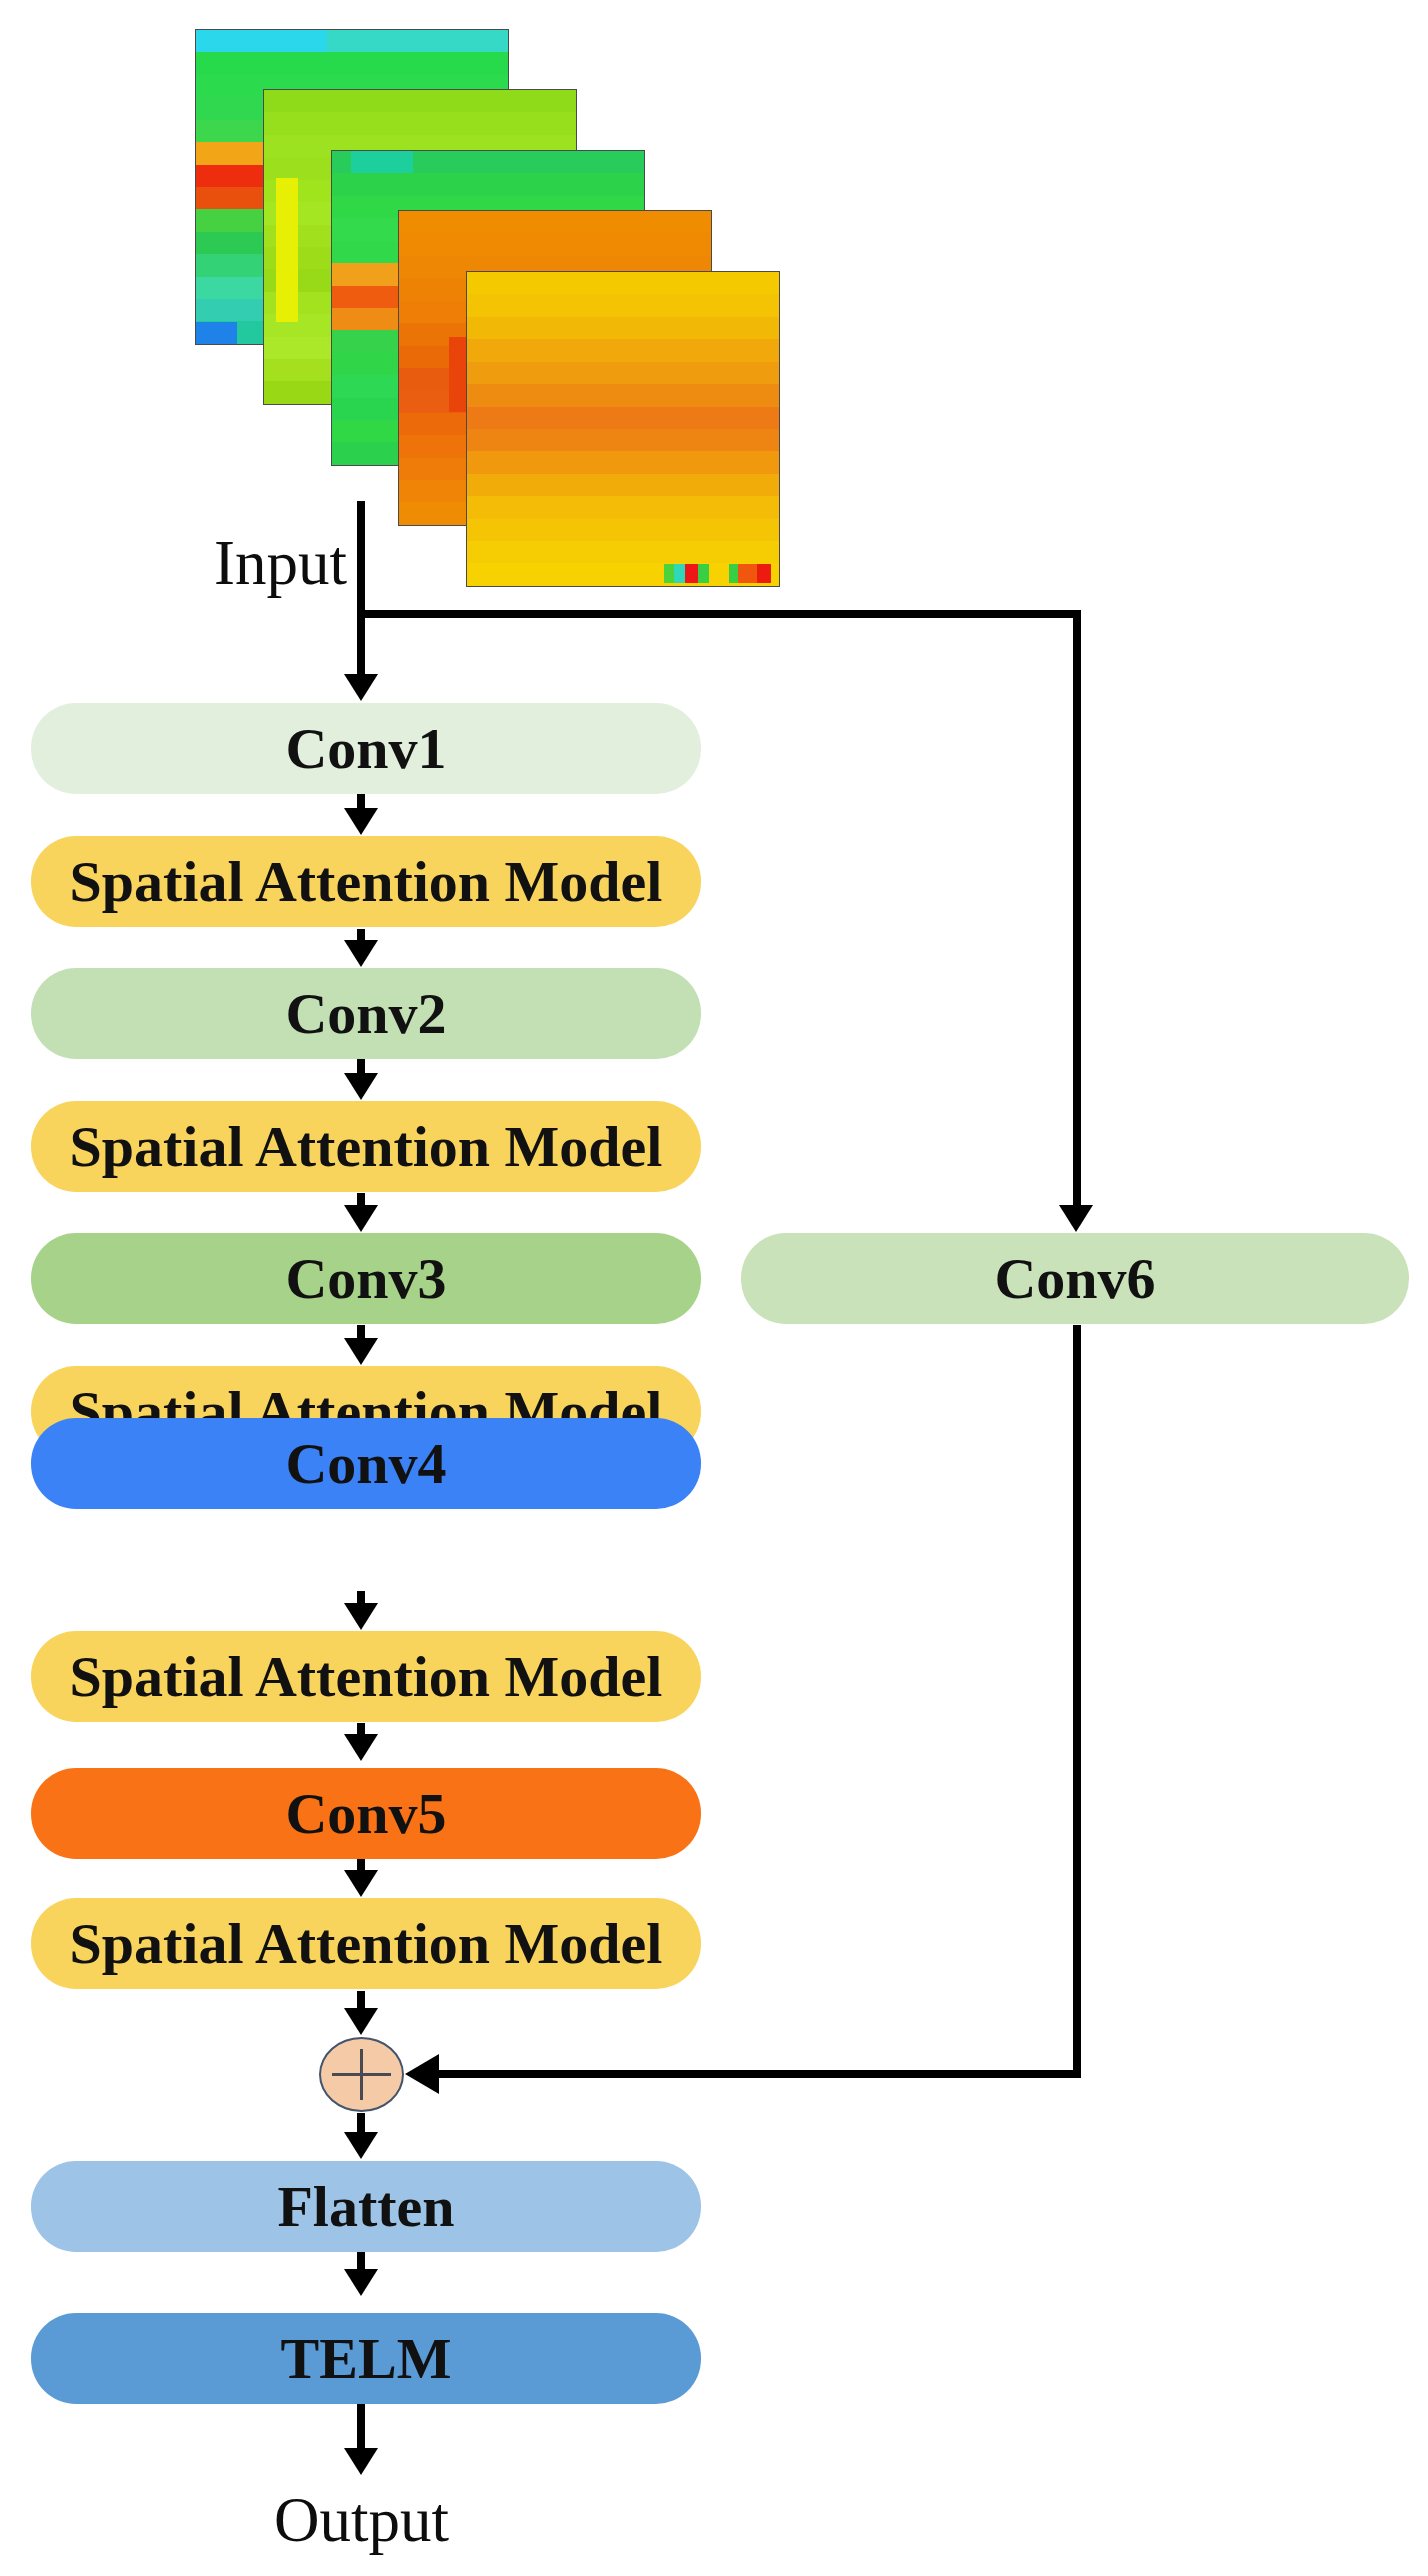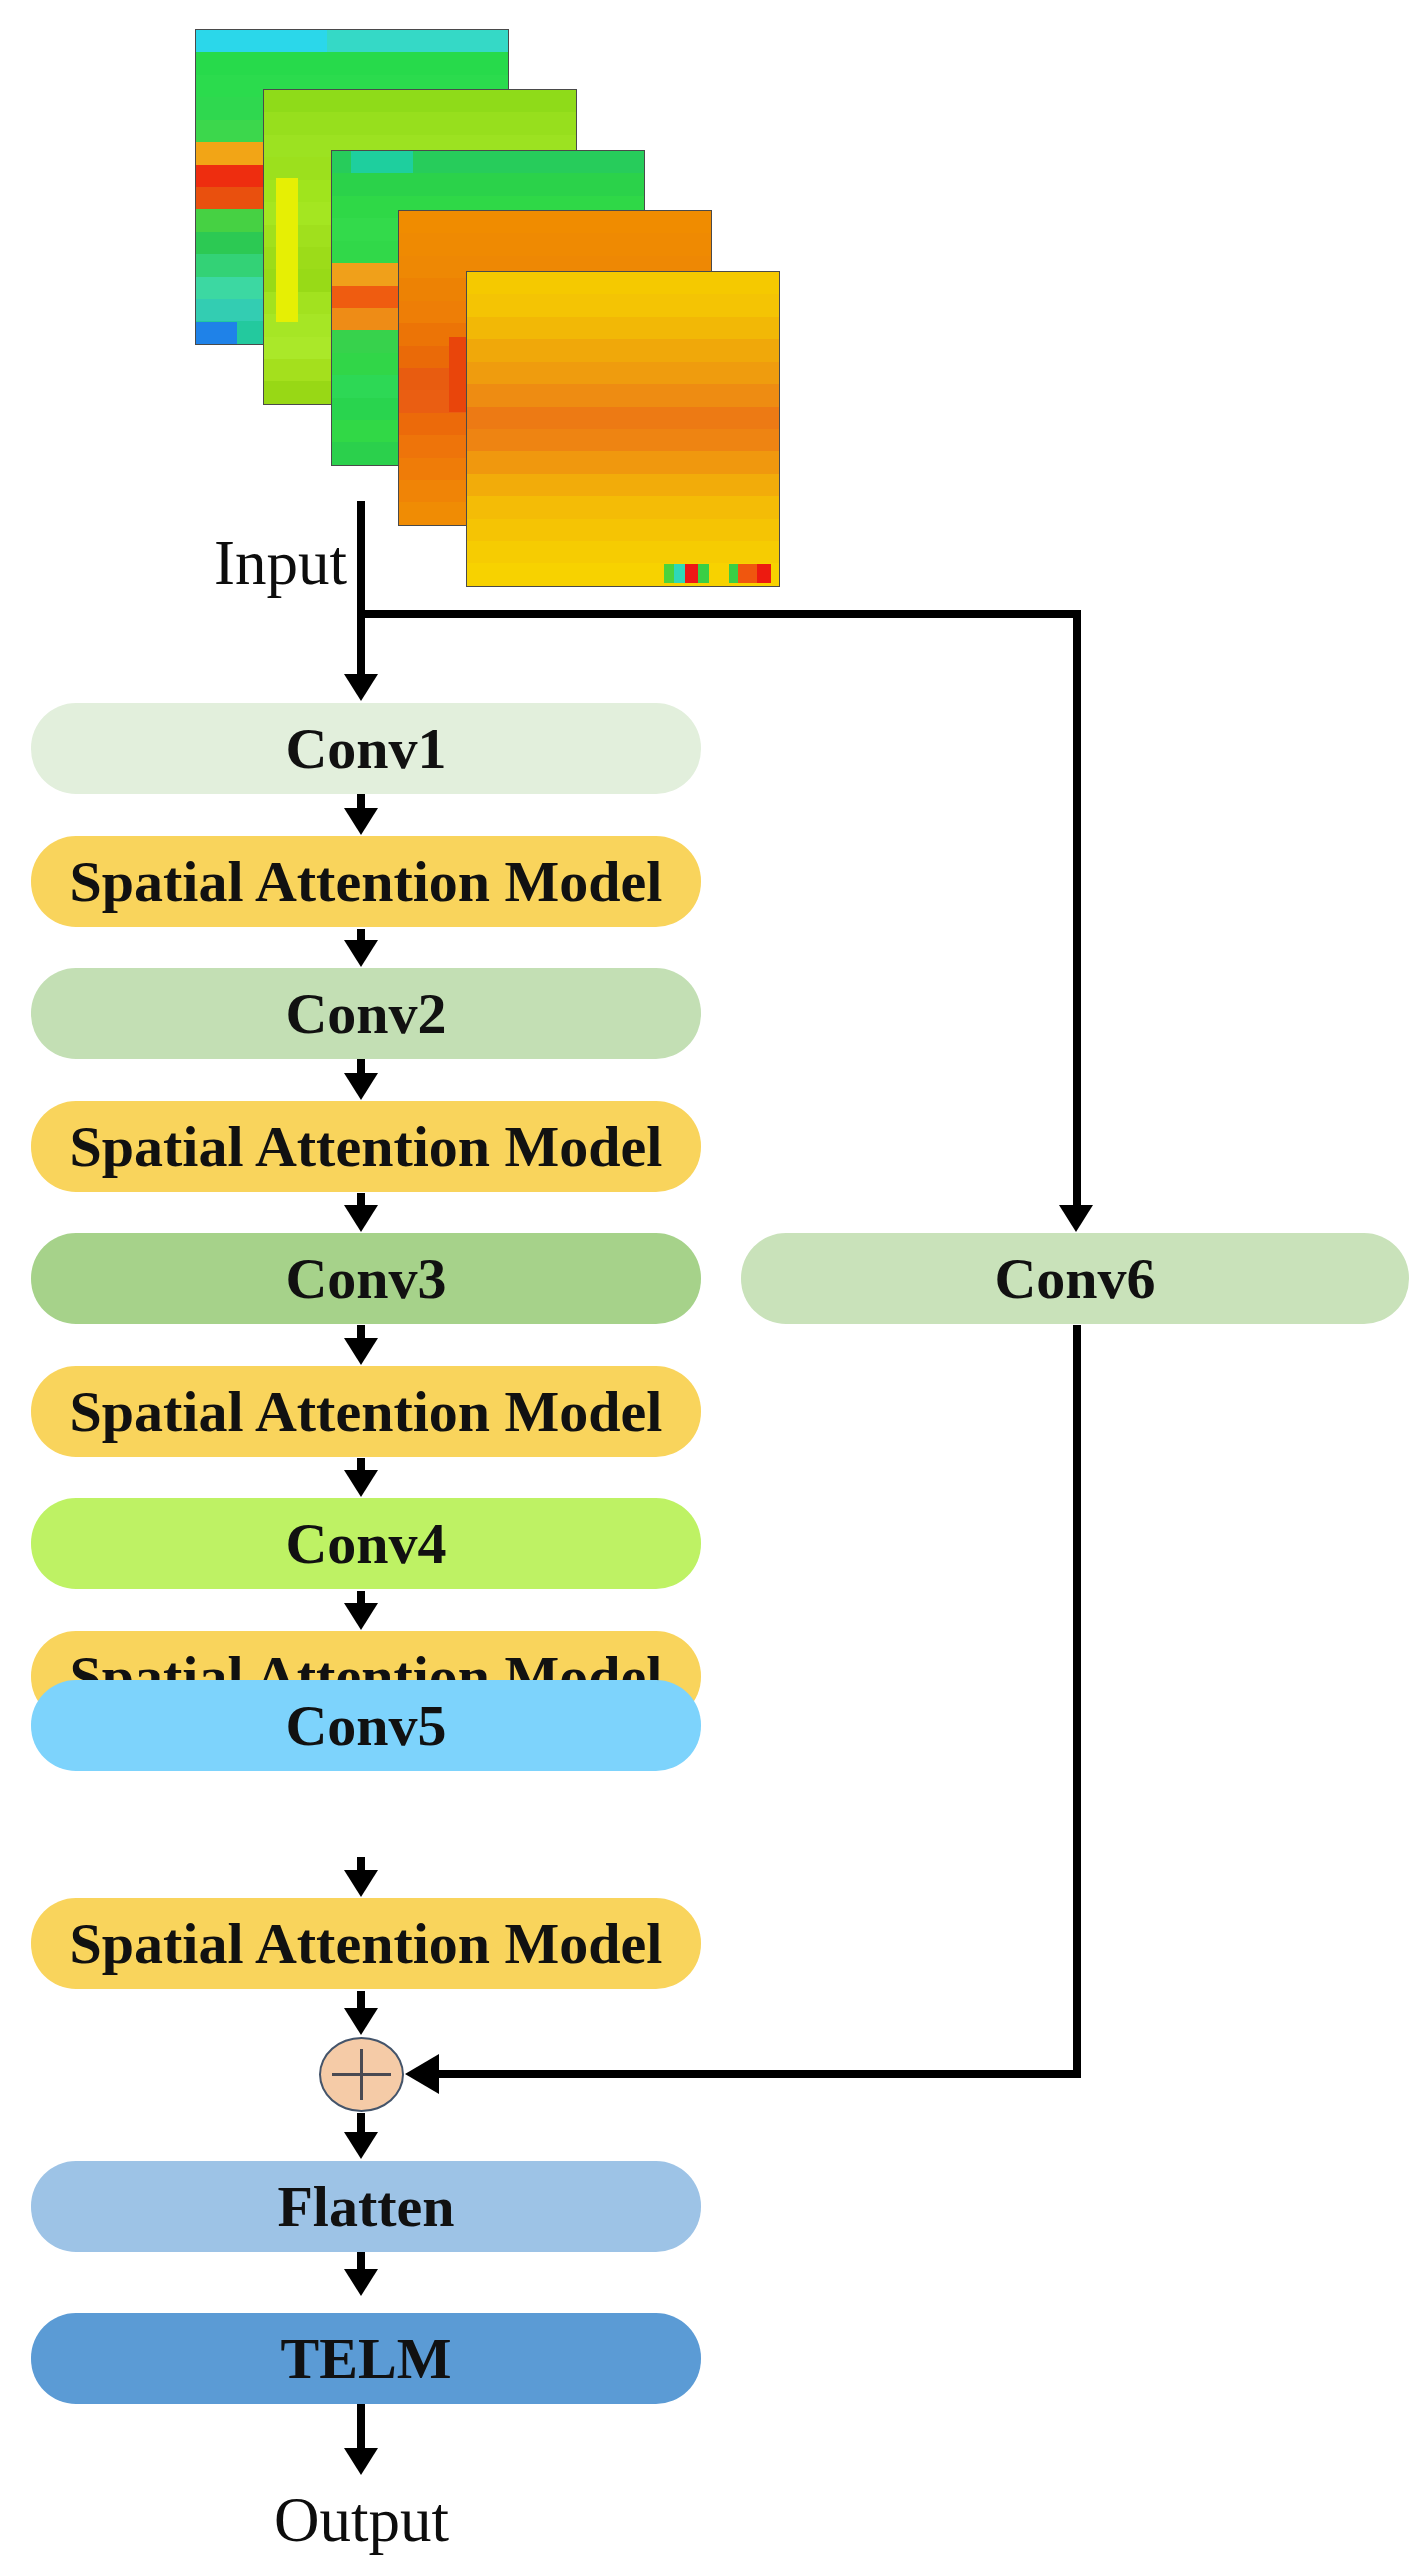--- a/index.html
+++ b/index.html
@@ -168,23 +168,23 @@
   <div class="line" style="left:1073px;top:1325px;width:8.1px;height:753px;"></div>
   <div class="line" style="left:437px;top:2070px;width:644px;height:8.1px;"></div>
   <div class="head-left" style="left:405px;top:2054px;"></div>
 
   <div class="pill" style="top: 703px; background: rgb(226, 239, 220);">Conv1</div>
   <div class="pill" style="top: 836px; background: rgb(249, 212, 92);">Spatial Attention Model</div>
   <div class="pill" style="top: 968px; background: rgb(195, 223, 180);">Conv2</div>
   <div class="pill" style="top: 1101px; background: rgb(249, 212, 92);">Spatial Attention Model</div>
   <div class="pill" style="top: 1233px; background: rgb(166, 210, 138);">Conv3</div>
   <div class="pill" style="top: 1366px; background: rgb(249, 212, 92);">Spatial Attention Model</div>
-  <div class="pill" style="top: 1498px; background: #bef264;">Conv4</div>
+  <div class="pill" style="top: 1418px; background: #3b82f6;">Conv4</div>
   <div class="pill" style="top: 1631px; background: rgb(249, 212, 92);">Spatial Attention Model</div>
-  <div class="pill" style="top: 1680px; background: #7dd3fc;">Conv5</div>
+  <div class="pill" style="top: 1768px; background: #f97316;">Conv5</div>
   <div class="pill" style="top: 1898px; background: rgb(249, 212, 92);">Spatial Attention Model</div>
 
   <div class="pill pill-side" style="top: 1233px; background: rgb(201, 226, 186);">Conv6</div>
 
   <div class="op-circle" style="background: rgb(245, 203, 167); border-color: rgb(68, 84, 106);"></div>
 
   <div class="pill" style="top: 2161px; background: rgb(157, 195, 230);">Flatten</div>
   <div class="pill" style="top: 2297px; background: rgb(91, 155, 213); margin-top: 16px;">TELM</div>
 
 <div class="line" style="left: 357px; top: 501px; width: 8.1px; height: 174px;"></div>

